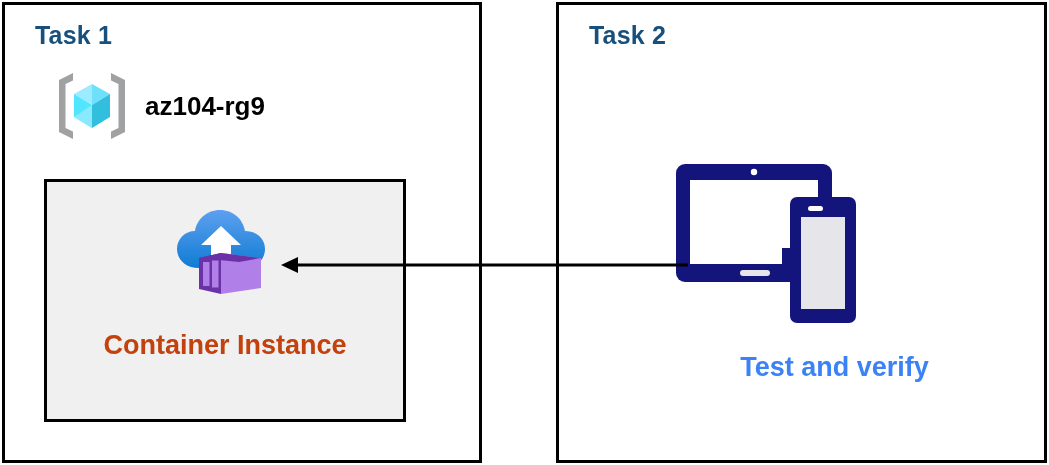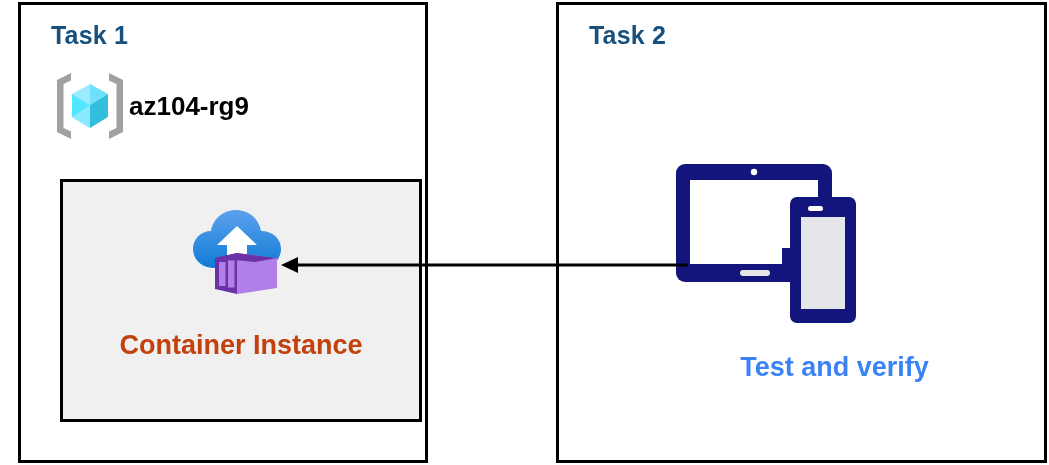--- a/index.html
+++ b/index.html
@@ -24,23 +24,22 @@
   
   .panel {
     position: absolute;
     box-sizing: border-box;
     border: 3px solid #000000;
     background: #ffffff;
   }
   #panel-task1 {
     left: 2px;
     top: 2px;
-    width: 410px;
+    width: 480px;
     height: 461px;
-    margin-left: 16px;
   }
   #panel-task2 {
     left: 556px;
     top: 2px;
     width: 491px;
     height: 461px;
   }
 
   .panel-title {
     position: absolute;
@@ -49,24 +48,25 @@
     font-size: 25px;
     font-weight: bold;
     color: #18507d;
     letter-spacing: 0.2px;
     white-space: nowrap;
   }
 
   
   .rg-row {
     position: absolute;
-    left: 30px;
+    left: 48px;
     top: 62px;
     display: flex;
     align-items: center;
+    gap: 14px;
     justify-content: space-between;
   }
   .rg-icon {
     width: 78px;
     height: 78px;
     display: block;
   }
   .rg-label {
     font-size: 26px;
     font-weight: bold;

